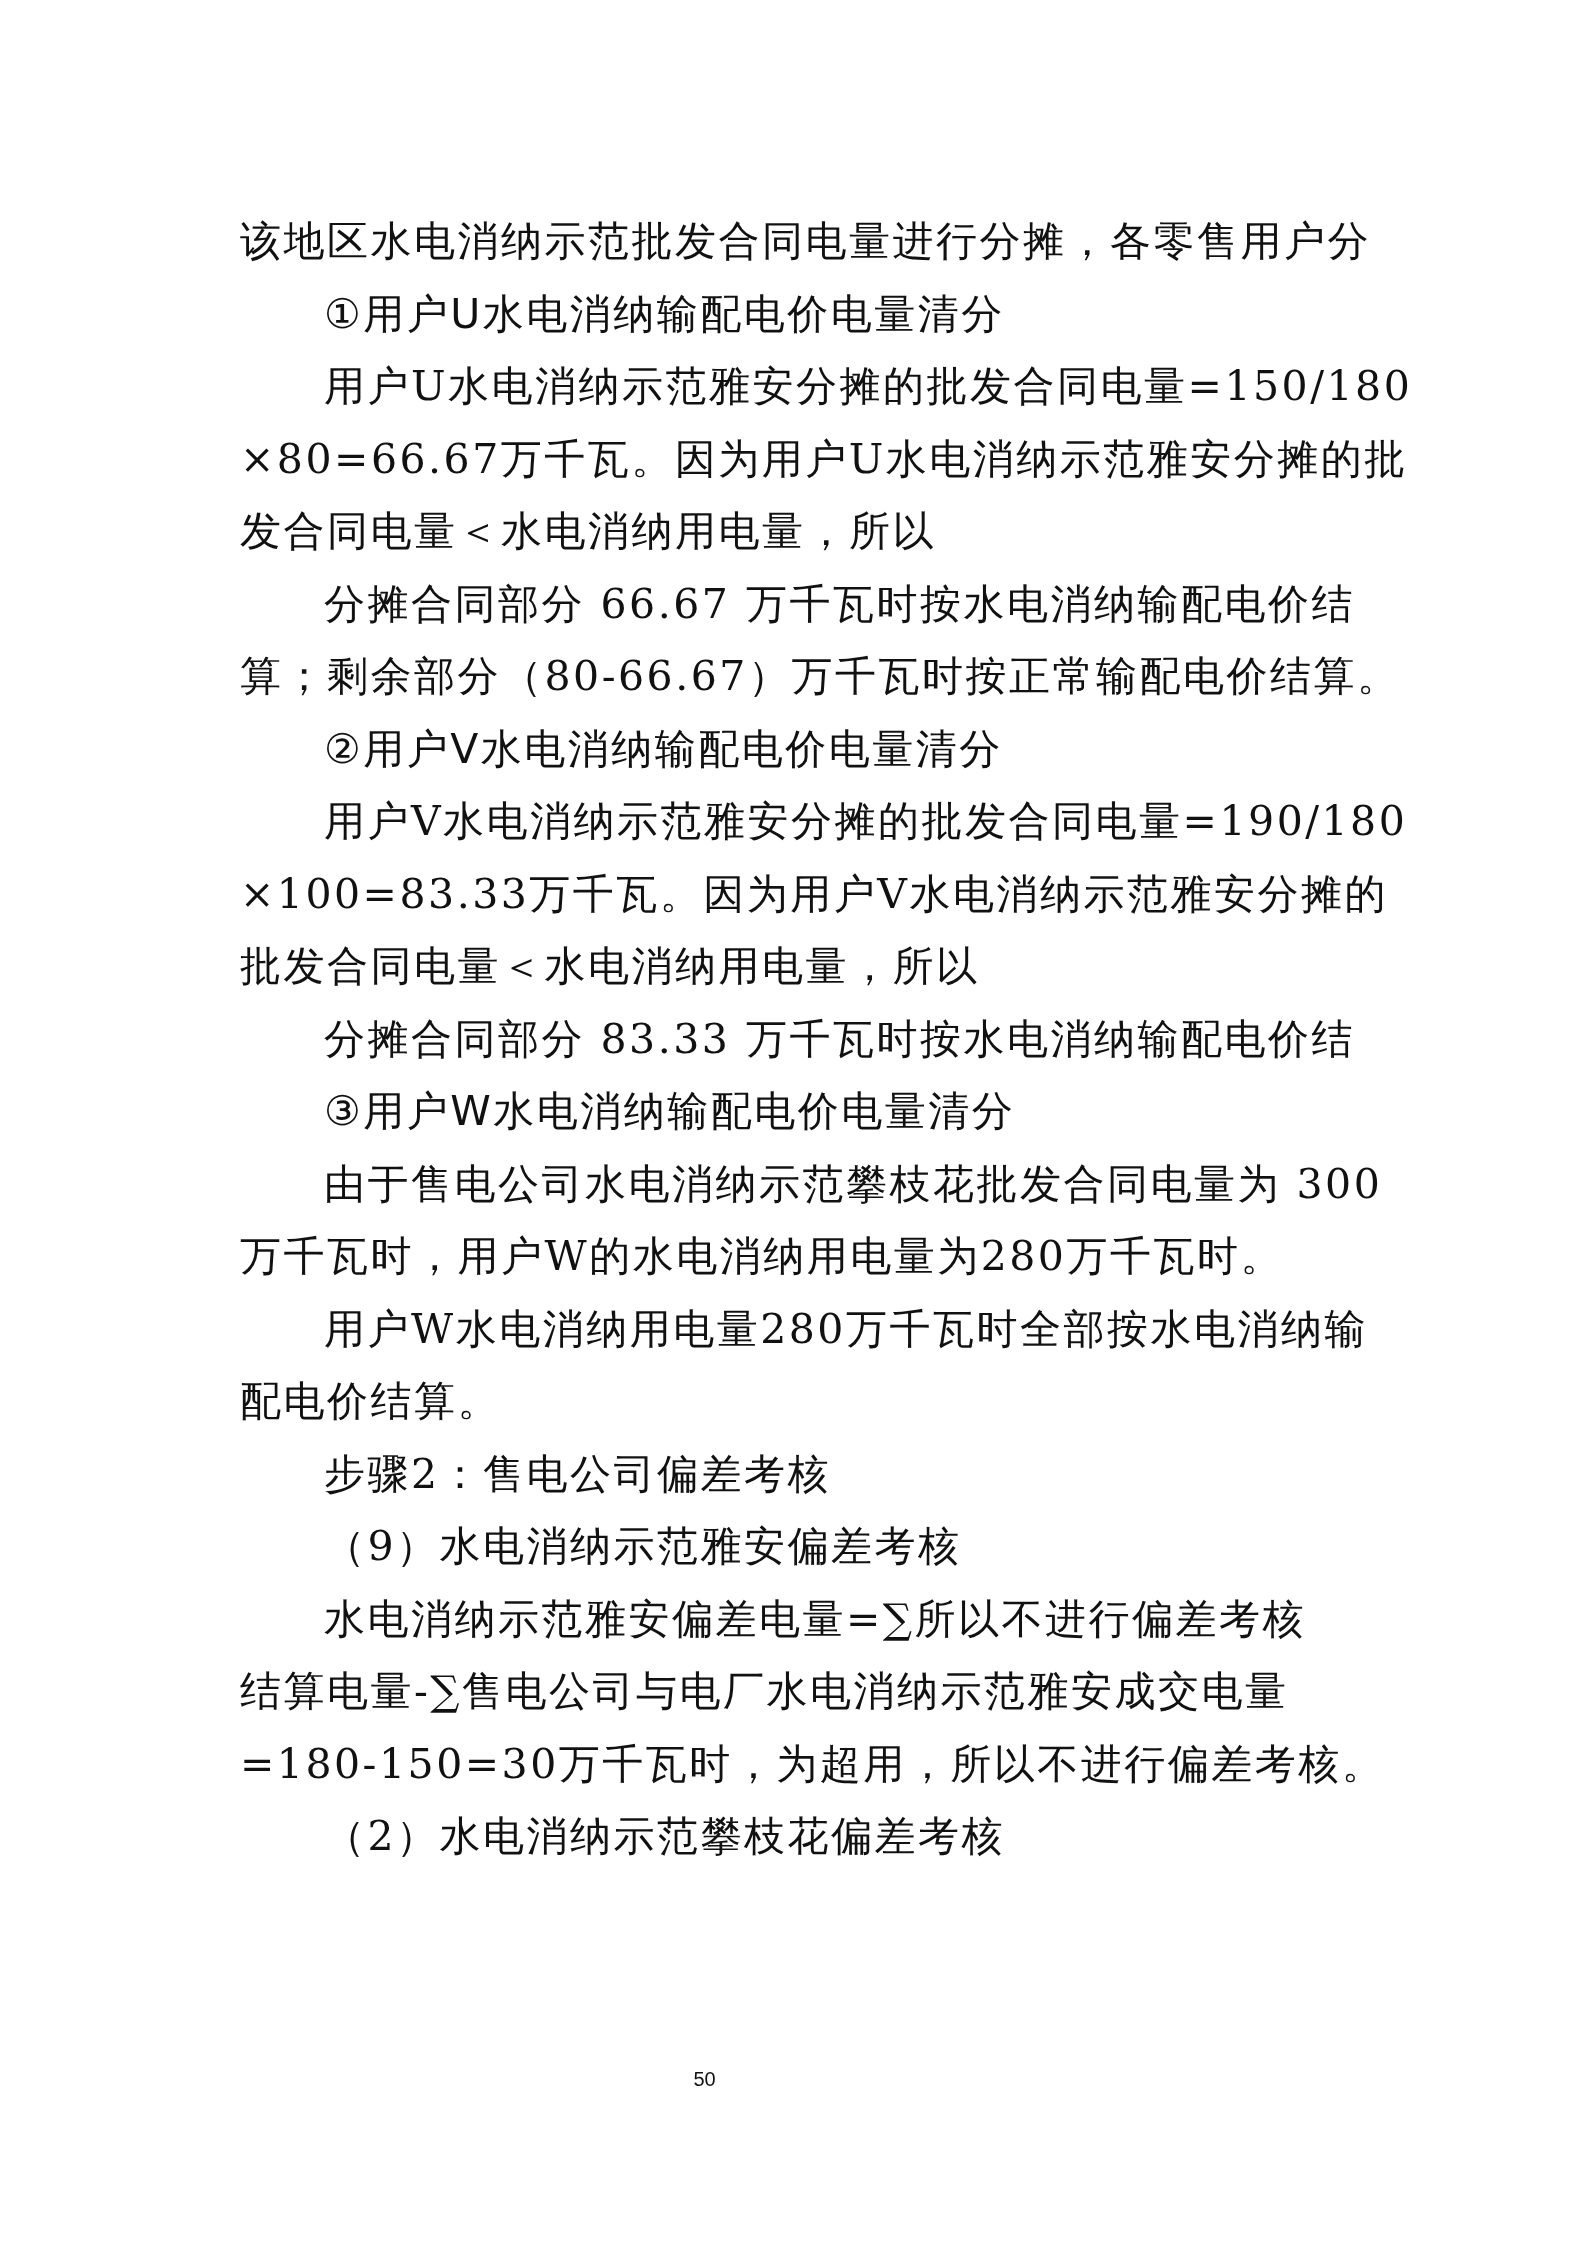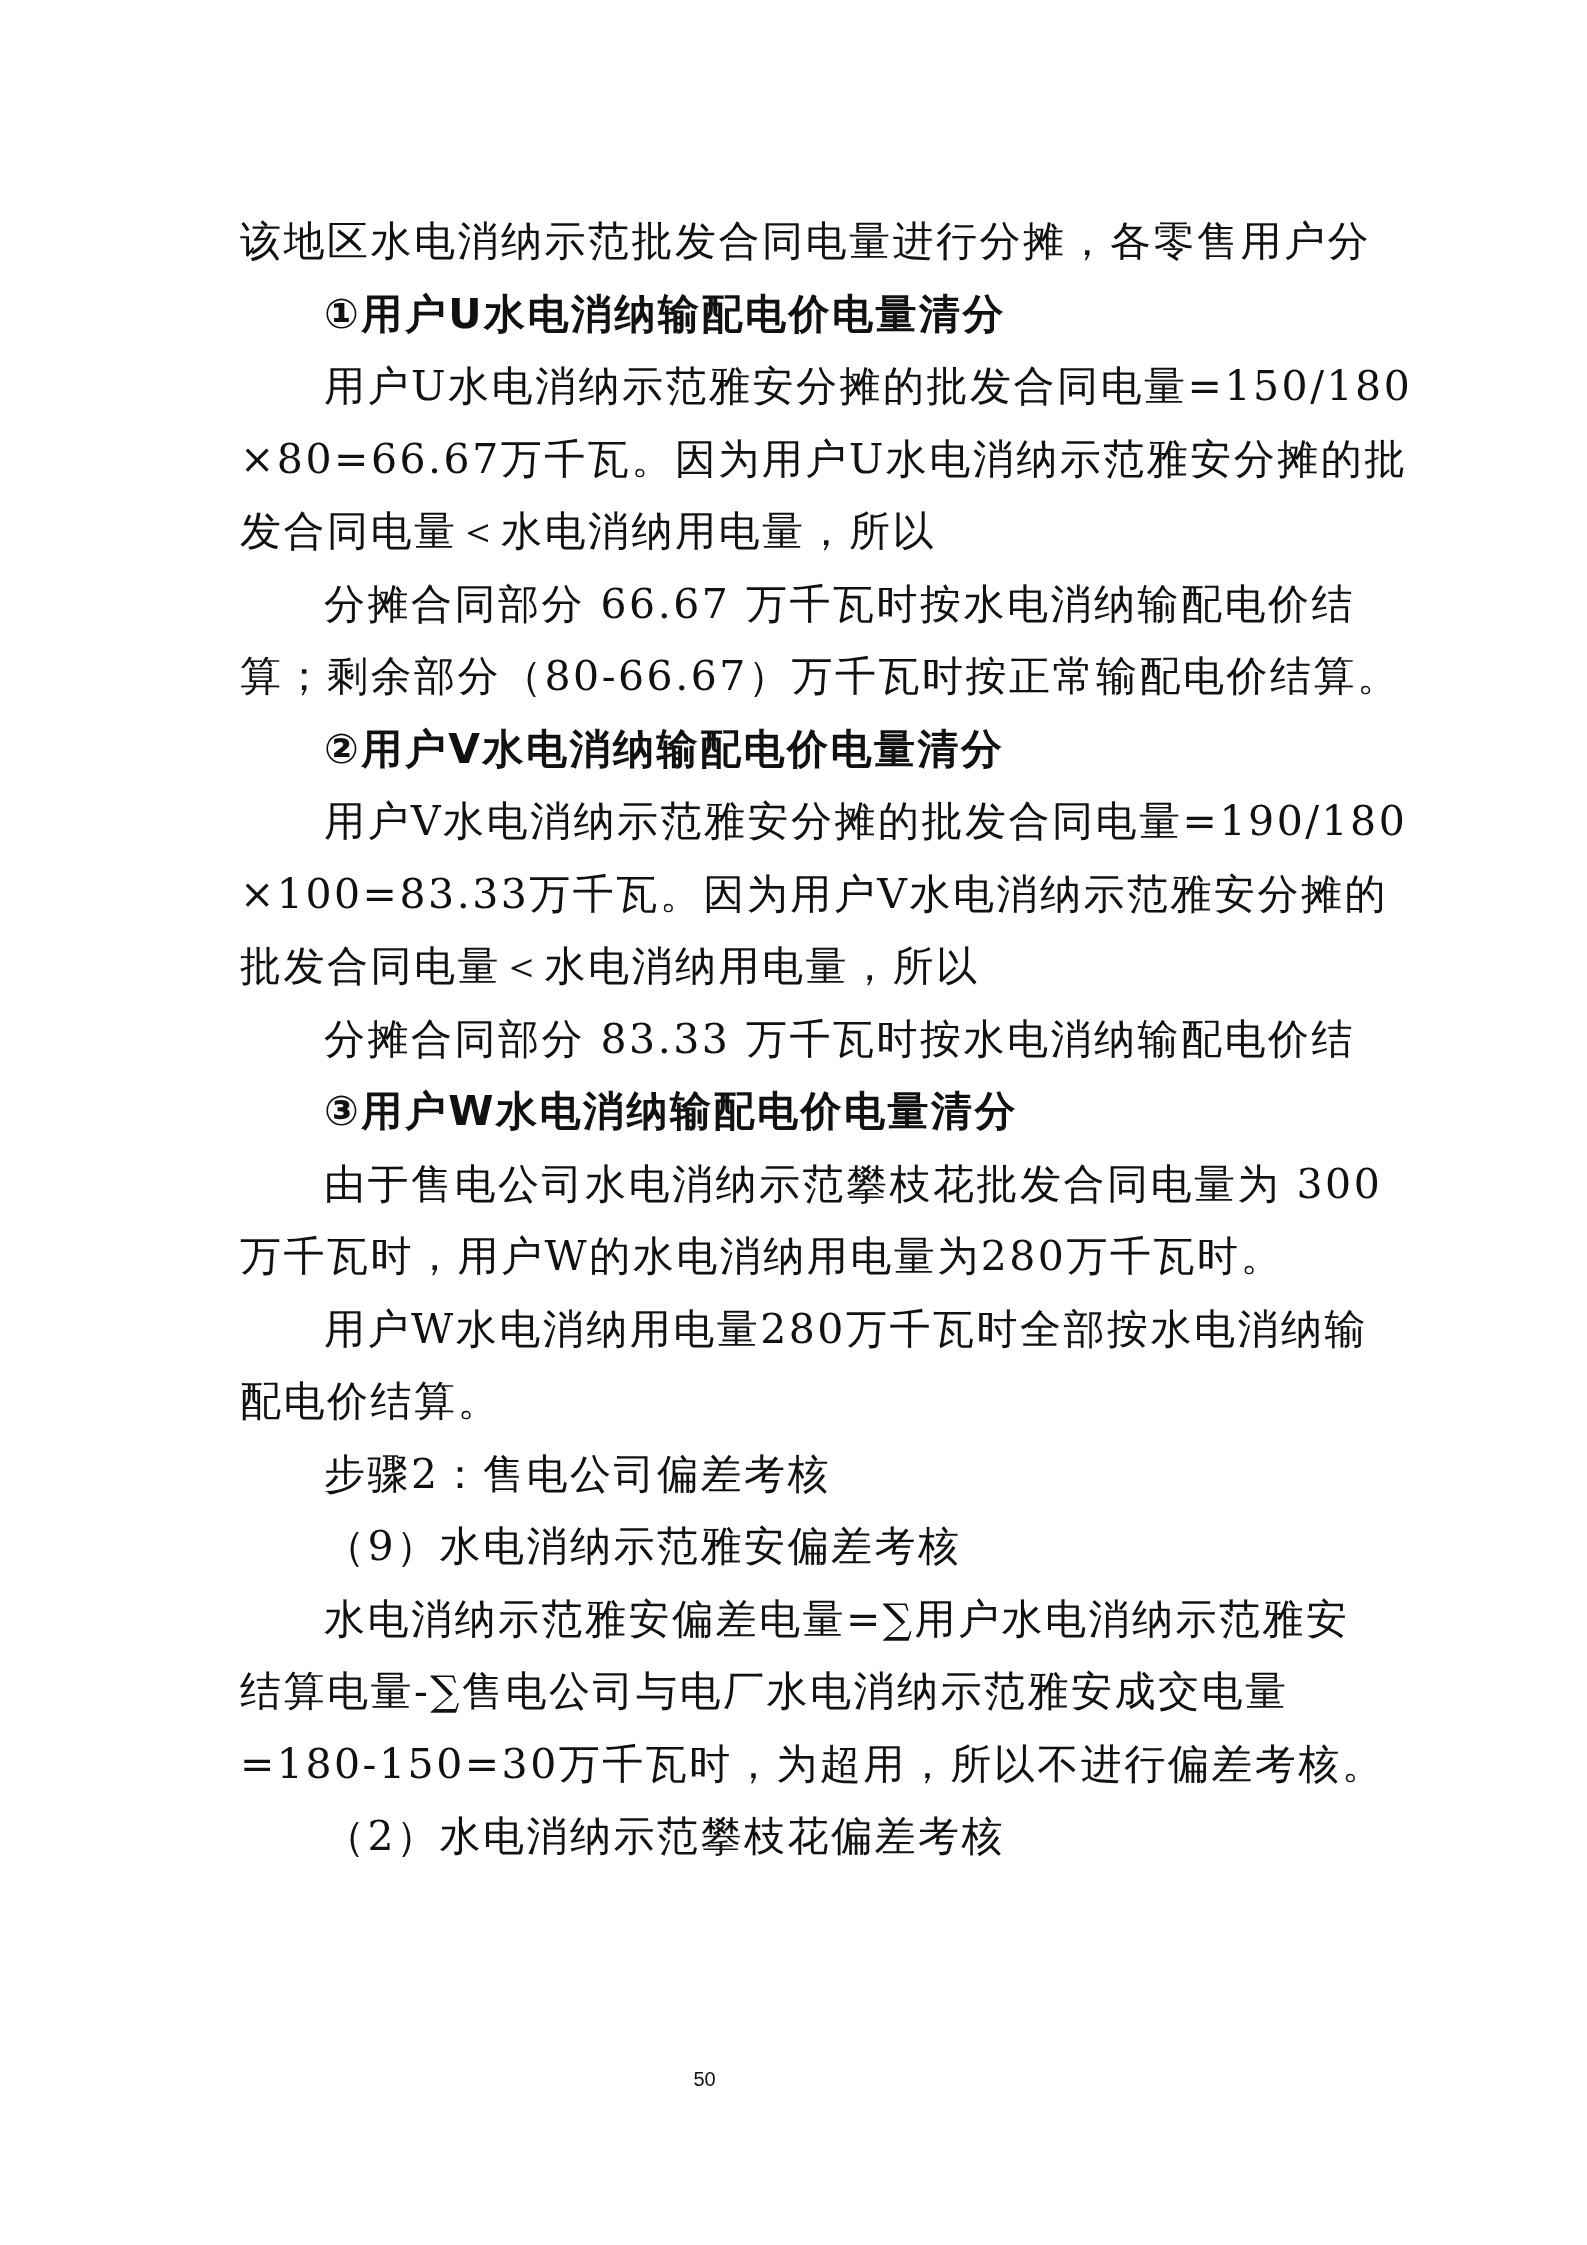--- a/index.html
+++ b/index.html
@@ -1,21 +1,21 @@
 <!DOCTYPE html>
 <html><head>
 <meta charset="utf-8">
 <style>
   html, body { margin: 0; padding: 0; background: #ffffff; }
   body { width: 1587px; height: 2245px; position: relative; overflow: hidden;
          font-family: "DejaVu Serif", "Liberation Serif", serif; color: #111; }
   .page { position: absolute; left: 240px; top: 205px; width: 1120px; }
   .line { font-size: 41px; line-height: 72.5px; height: 72.5px; white-space: nowrap; letter-spacing: 2.5px; }
   .indent { padding-left: 84px; }
-  .bold { font-weight: bold; font-family: "DejaVu Sans", "Liberation Sans", sans-serif; }
+  .bold { font-weight: normal; font-family: "DejaVu Sans", "Liberation Sans", sans-serif; }
   .page-number { position: absolute; top: 2068px; left: 0; width: 1409px; text-align: center;
                  font-size: 20px; font-family: "Liberation Sans", sans-serif; }
 </style>
 </head>
 <body>
 
 <div class="page">
   <div class="line">该地区水电消纳示范批发合同电量进行分摊，各零售用户分</div>
   <div class="line indent bold">①用户U水电消纳输配电价电量清分</div>
   <div class="line indent">用户U水电消纳示范雅安分摊的批发合同电量=150/180</div>
@@ -28,19 +28,19 @@
   <div class="line">×100=83.33万千瓦。因为用户V水电消纳示范雅安分摊的</div>
   <div class="line">批发合同电量＜水电消纳用电量，所以</div>
   <div class="line indent">分摊合同部分 83.33 万千瓦时按水电消纳输配电价结</div>
   <div class="line indent bold">③用户W水电消纳输配电价电量清分</div>
   <div class="line indent">由于售电公司水电消纳示范攀枝花批发合同电量为 300</div>
   <div class="line">万千瓦时，用户W的水电消纳用电量为280万千瓦时。</div>
   <div class="line indent">用户W水电消纳用电量280万千瓦时全部按水电消纳输</div>
   <div class="line">配电价结算。</div>
   <div class="line indent">步骤2：售电公司偏差考核</div>
   <div class="line indent">（9）水电消纳示范雅安偏差考核</div>
-  <div class="line indent">水电消纳示范雅安偏差电量=∑用户水电消纳示范雅安</div>
+  <div class="line indent">水电消纳示范雅安偏差电量=∑所以不进行偏差考核</div>
   <div class="line">结算电量-∑售电公司与电厂水电消纳示范雅安成交电量</div>
   <div class="line">=180-150=30万千瓦时，为超用，所以不进行偏差考核。</div>
   <div class="line indent">（2）水电消纳示范攀枝花偏差考核</div>
 </div>
 
 <div class="page-number">50</div>
 
 </body></html>

